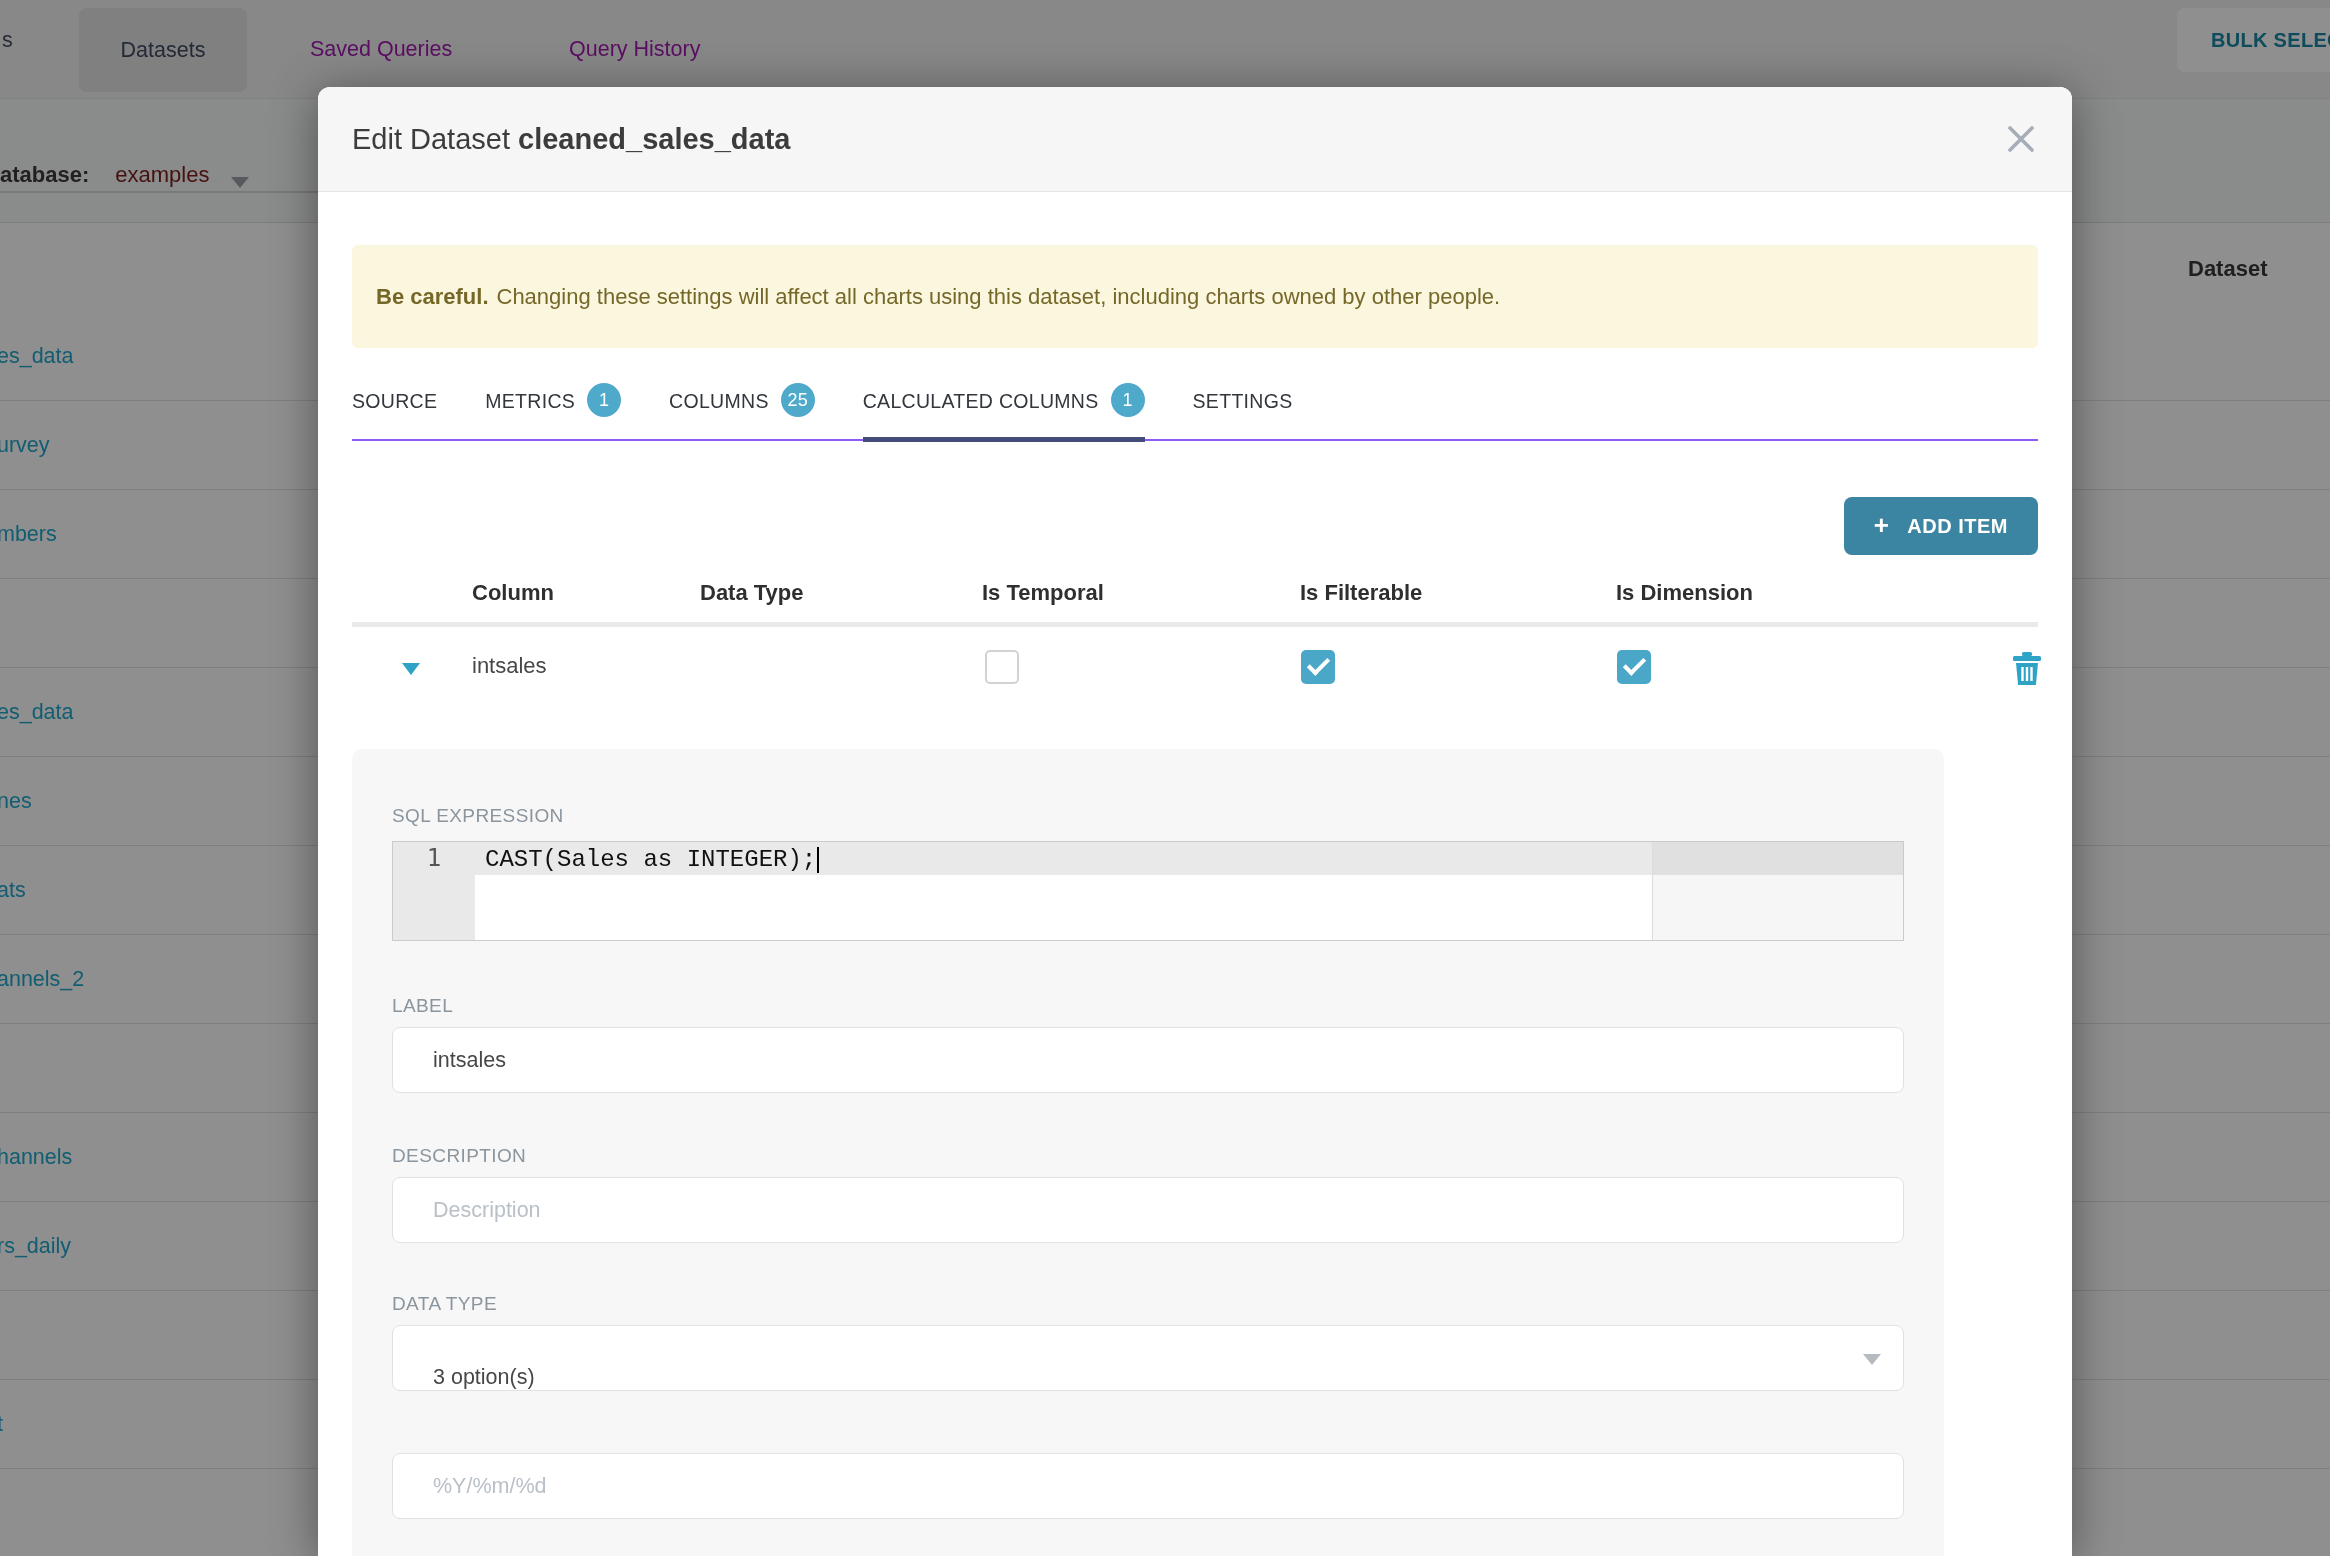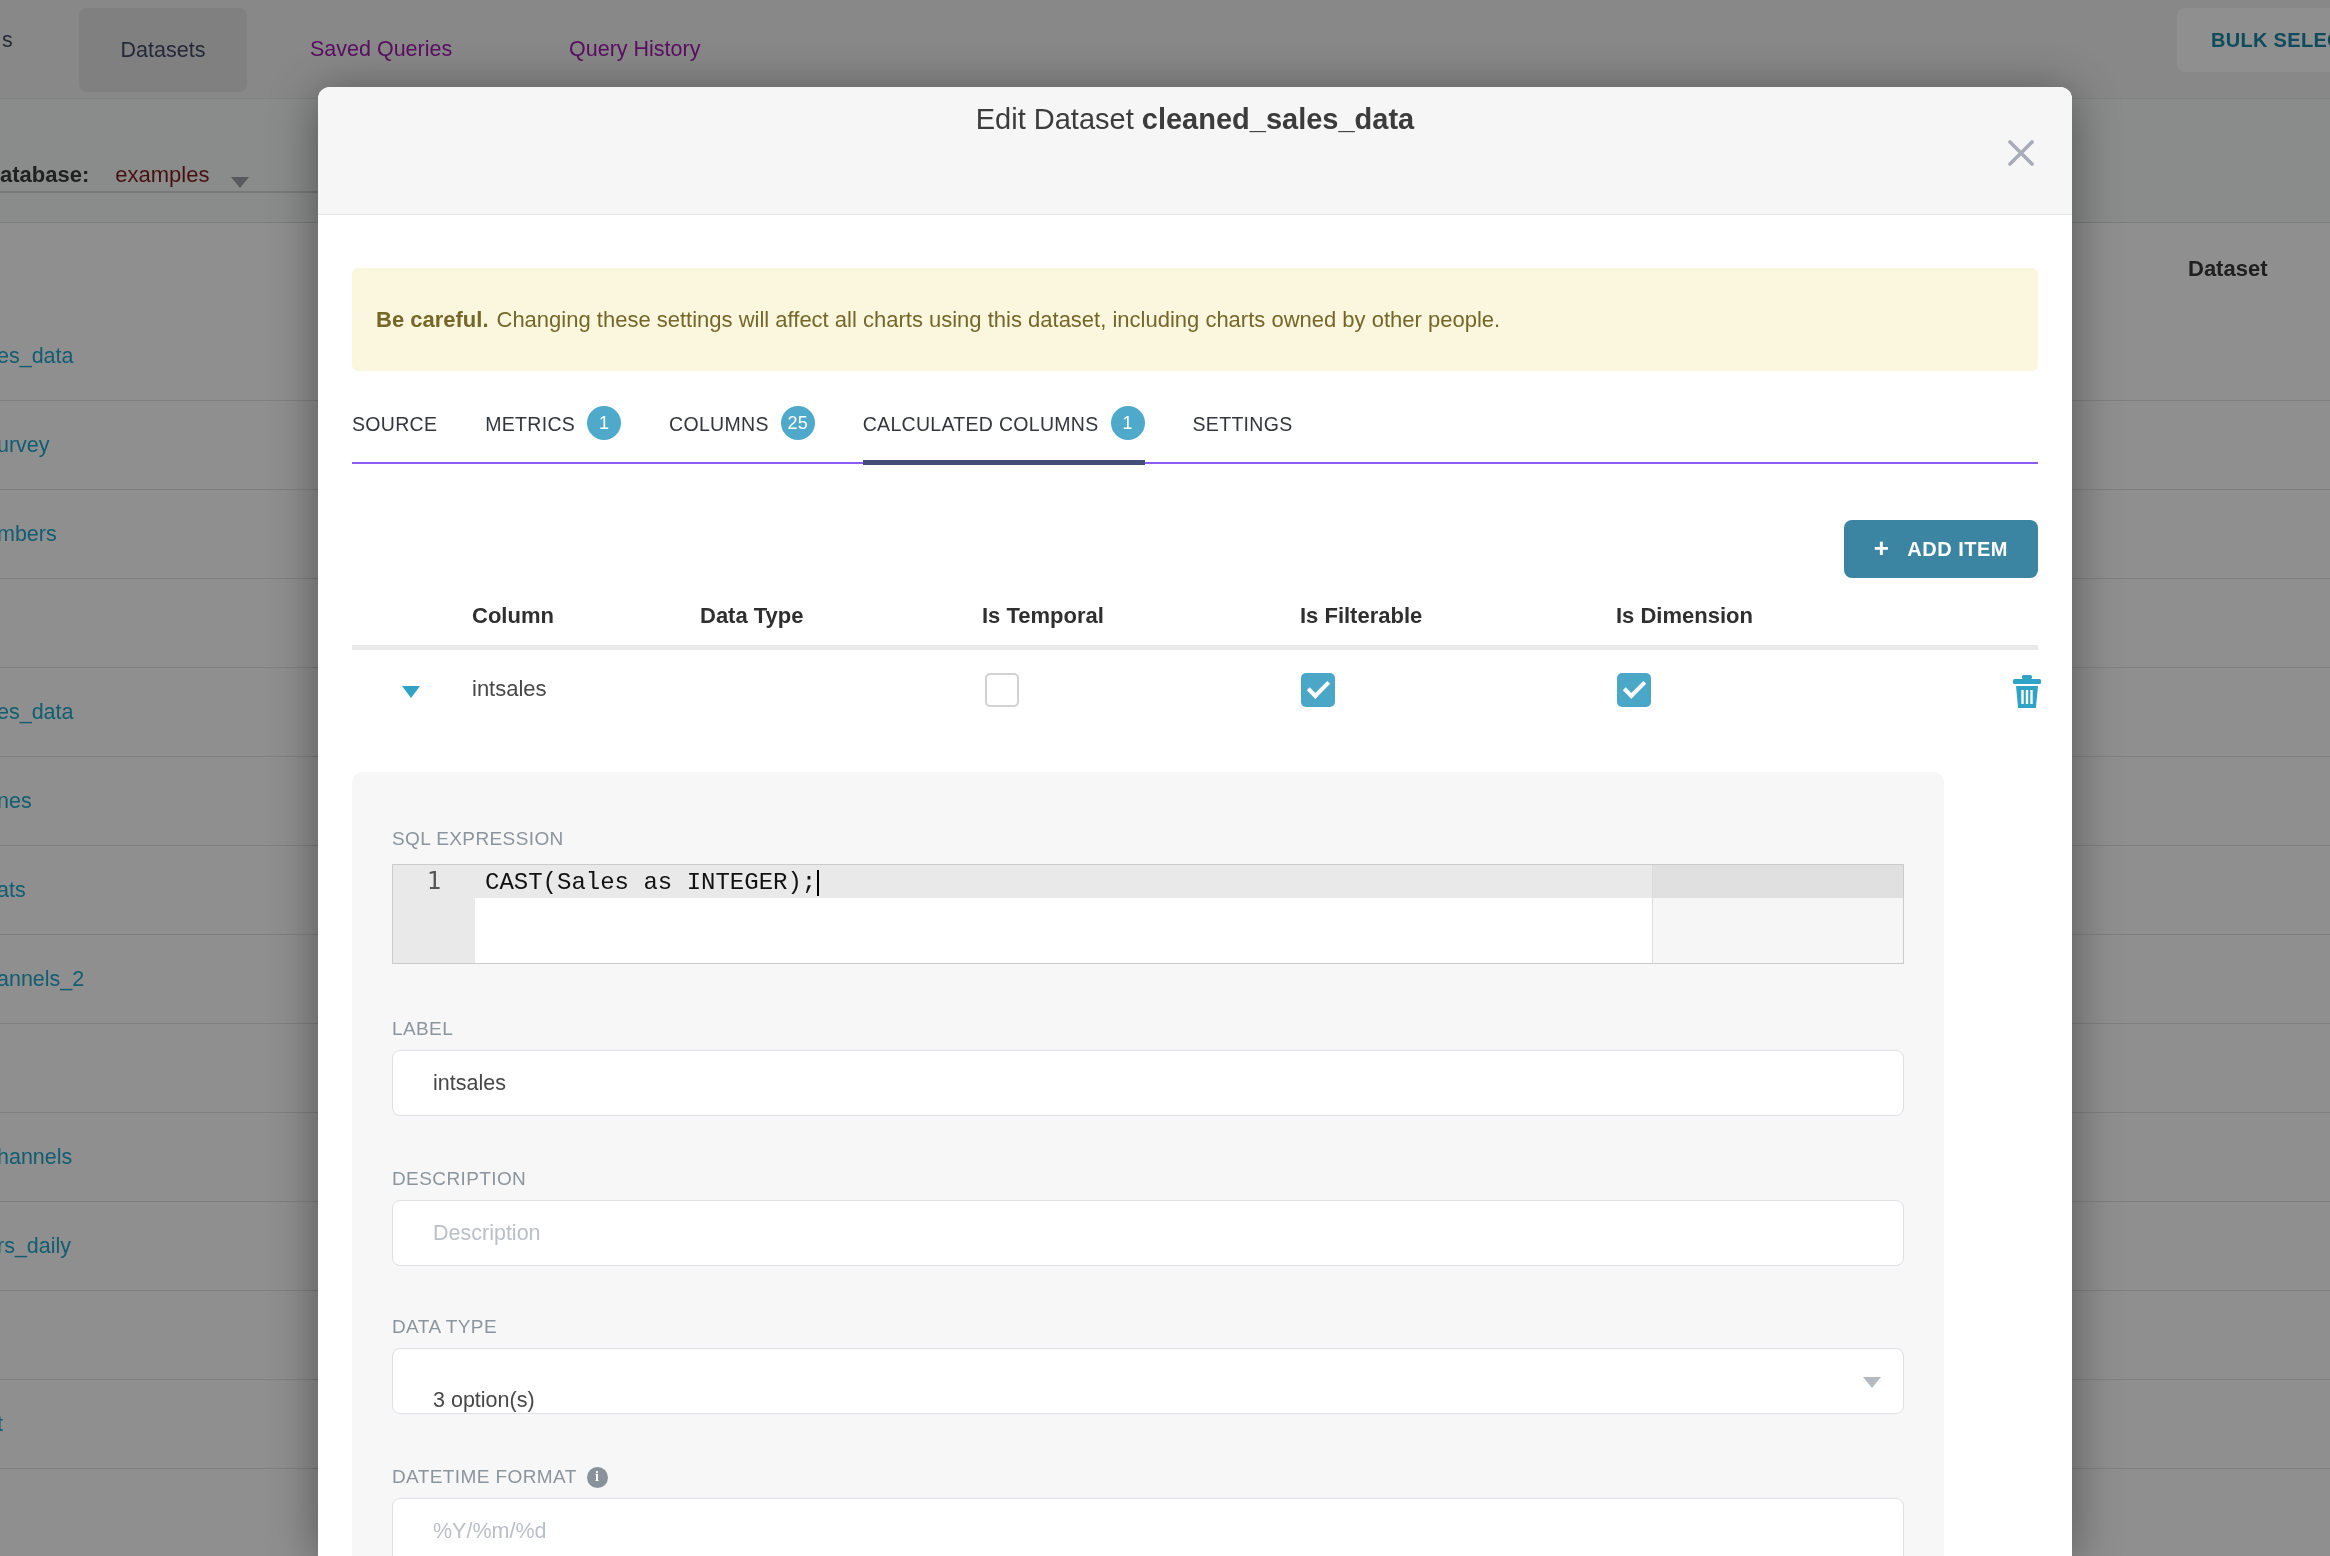--- a/index.html
+++ b/index.html
@@ -32,22 +32,22 @@
   .actions-h { position:absolute; left:2188px; top:33px; font-size:22px; font-weight:600; color:#383838; }
   .bg-rows { position:absolute; left:0; top:89px; width:2330px; }
   .bg-row { height:89px; border-bottom:1px solid #E3E3E3; display:flex; align-items:center; }
   .bg-link { font-size:21.5px; color:#20A7C9; margin-left:-3px; }
 
   
   .overlay { position:absolute; inset:0; background:rgba(0,0,0,0.44); z-index:10; }
   .modal { position:absolute; left:318px; top:87px; width:1754px; height:1469px; z-index:20;
            background:#FFFFFF; border-radius:12px 12px 0 0; overflow:hidden;
            box-shadow:0 6px 48px rgba(0,0,0,0.42); }
-  .modal-header { height:128px; background:#F6F6F6; border-bottom:1px solid #E5E5E5;
-                  display:flex; align-items:center; padding:16px 34px;flex-direction:column; }
+  .modal-header { height:105px; background:#F6F6F6; border-bottom:1px solid #E5E5E5;
+                  display:flex; align-items:center; padding:0 34px; }
   .modal-title { font-size:29px; color:#3C3C3C; }
   .modal-title b { font-weight:700; }
   .close-x { margin-left:auto; width:34px; height:34px; cursor:pointer; display:flex;
              align-items:center; justify-content:center; }
   .mb { padding:0 34px; }
 
   .banner { margin-top:53px; height:103px; background:#FBF6DE; border-radius:6px;
             display:flex; align-items:center; padding:0 24px; font-size:22px; color:#756728; }
   .banner b { font-weight:bold; margin-right:8px; }
 
@@ -269,21 +269,17 @@
 
       <div class="f-group g3">
         <div class="f-label">DATA TYPE</div>
         <div class="f-select">
           <span>3 option(s)</span>
           <span class="sel-caret"></span>
         </div>
       </div>
 
       <div class="f-group">
-        <div class="f-label">
-          <span>DATETIME FORMAT</span>
-          <span class="info-i">i</span>
-        </div>
         <input class="f-input" type="text" placeholder="%Y/%m/%d" style="">
       </div>
     </div>
   </div>
 </div>
 
 </body></html>

